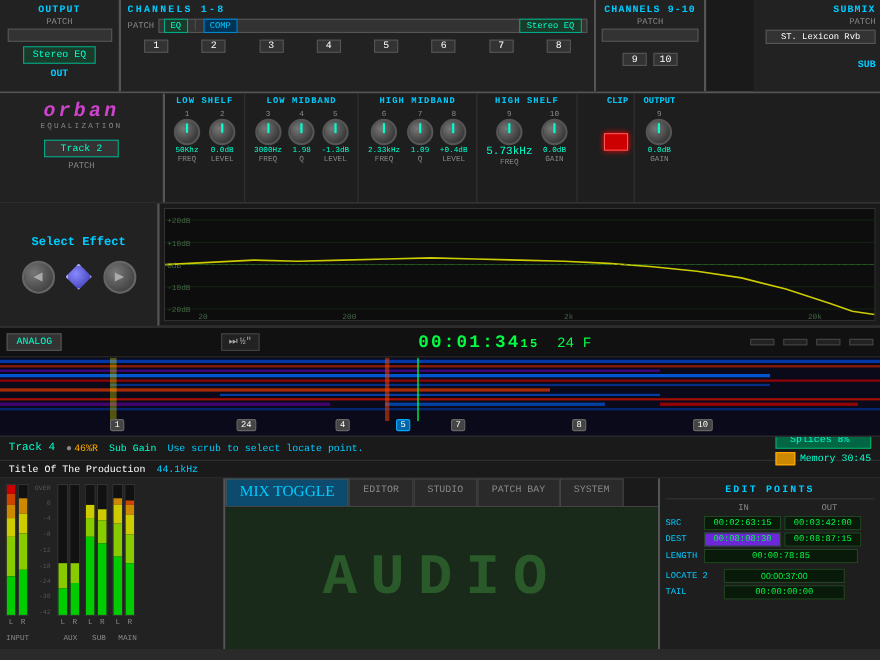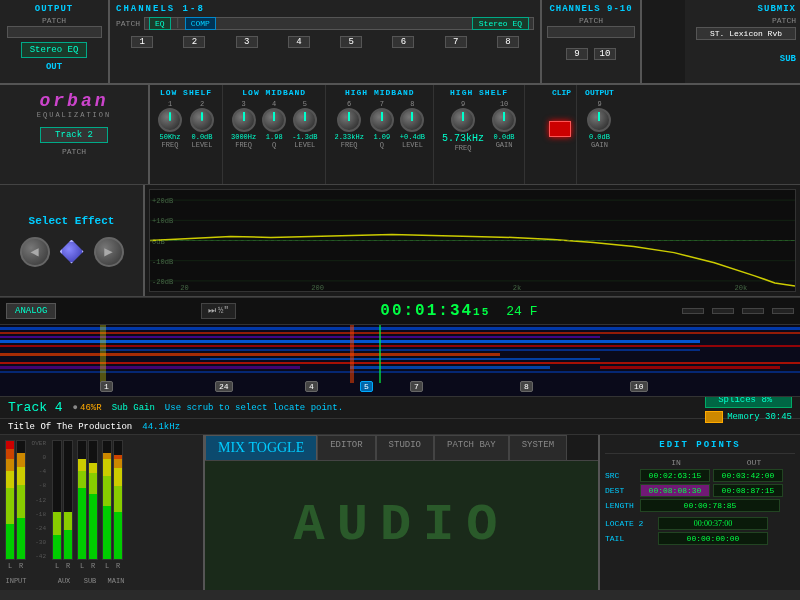--- a/index.html
+++ b/index.html
@@ -285,21 +285,21 @@
     <div style="position:absolute; left:215px; bottom:2px; color:#fff; font-size:8px; background:#444; border:1px solid #666; padding:0 3px; border-radius:2px;">24</div>
     <div style="position:absolute; left:305px; bottom:2px; color:#fff; font-size:8px; background:#444; border:1px solid #666; padding:0 3px; border-radius:2px;">4</div>
     <div style="position:absolute; left:360px; bottom:2px; color:#fff; font-size:8px; background:#0066aa; border:1px solid #00aaff; padding:0 3px; border-radius:2px;">5</div>
     <div style="position:absolute; left:410px; bottom:2px; color:#fff; font-size:8px; background:#444; border:1px solid #666; padding:0 3px; border-radius:2px;">7</div>
     <div style="position:absolute; left:520px; bottom:2px; color:#fff; font-size:8px; background:#444; border:1px solid #666; padding:0 3px; border-radius:2px;">8</div>
     <div style="position:absolute; left:630px; bottom:2px; color:#fff; font-size:8px; background:#444; border:1px solid #666; padding:0 3px; border-radius:2px;">10</div>
   </div>
 </div>
 
 <div style="display:flex; height:22px; background:#1a1a1a; border-bottom:1px solid #333; align-items:center; padding:0 8px; gap:10px;">
-  <div style="color:#00ffcc; font-size:13px;">Track 4</div>
+  <div style="color:#00ffcc; font-size:10px;">Track 4</div>
   <div style="color:#ffaa00; font-size:9px; display:flex; align-items:center; gap:2px;">
     <span style="color:#888;">●</span>
     <span>46%R</span>
   </div>
   <div style="color:#00ffcc; font-size:9px;">Sub Gain</div>
   <div style="color:#00ccff; font-size:9px; flex:1;">Use scrub to select locate point.</div>
   <div style="display:flex; flex-direction:column; gap:3px;">
     <div style="background:#006644; color:#00ffcc; border:1px solid #00aa66; padding:2px 12px; font-size:9px; cursor:pointer;">Splices 8%</div>
     <div style="display:flex; align-items:center; gap:4px;">
       <div style="width:18px; height:12px; background:#cc8800; border:1px solid #ffaa00;"></div>
@@ -440,33 +440,33 @@
     </div>
 
     <div style="display:flex; align-items:center; gap:3px; margin-bottom:2px;">
       <div style="color:#00ccff; font-size:8px; width:32px;">SRC</div>
       <div style="color:#00ff44; font-size:8px; background:#0a1a0a; border:1px solid #224422; padding:1px 3px; width:70px; text-align:center; font-family:'Courier New',monospace;">00:02:63:15</div>
       <div style="color:#00ff44; font-size:8px; background:#0a1a0a; border:1px solid #224422; padding:1px 3px; width:70px; text-align:center; font-family:'Courier New',monospace;">00:03:42:00</div>
     </div>
 
     <div style="display:flex; align-items:center; gap:3px; margin-bottom:2px;">
       <div style="color:#00ccff; font-size:8px; width:32px;">DEST</div>
-      <div style="color:#00ff44; font-size:8px; background:#701a75; border:1px solid #224422; padding:1px 3px; width:70px; text-align:center; font-family:'Courier New',monospace;">00:08:08:30</div>
+      <div style="color:#00ff44; font-size:8px; background:#6d28d9; border:1px solid #224422; padding:1px 3px; width:70px; text-align:center; font-family:'Courier New',monospace;">00:08:08:30</div>
       <div style="color:#00ff44; font-size:8px; background:#0a1a0a; border:1px solid #224422; padding:1px 3px; width:70px; text-align:center; font-family:'Courier New',monospace;">00:08:87:15</div>
     </div>
 
     <div style="display:flex; align-items:center; gap:3px; margin-bottom:5px;">
       <div style="color:#00ccff; font-size:8px; width:32px;">LENGTH</div>
       <div style="color:#00ff44; font-size:8px; background:#0a1a0a; border:1px solid #224422; padding:1px 3px; width:140px; text-align:center; font-family:'Courier New',monospace;">00:00:78:85</div>
     </div>
 
 
     <div style="display:flex; align-items:center; gap:3px; margin-bottom:2px;">
       <div style="color:#00ccff; font-size:8px; width:50px;">LOCATE 2</div>
-      <div style="color:#00ff44; font-size:8px; background:#0a1a0a; border:1px solid #224422; padding:1px 3px; width:110px; text-align:center; font-family:Liberation Serif, serif;">00:00:37:00</div>
+      <div style="color:#00ff44; font-size:8px; background:#0a1a0a; border:1px solid #224422; padding:1px 3px; width:110px; text-align:center; font-family:Liberation Sans, sans-serif;">00:00:37:00</div>
     </div>
 
     <div style="display:flex; align-items:center; gap:3px; margin-bottom:2px;">
       <div style="color:#00ccff; font-size:8px; width:50px;">TAIL</div>
       <div style="color:#00ff44; font-size:8px; background:#0a1a0a; border:1px solid #224422; padding:1px 3px; width:110px; text-align:center; font-family:'Courier New',monospace;">00:00:00:00</div>
     </div>
   </div>
 </div>
 
 </body></html>

